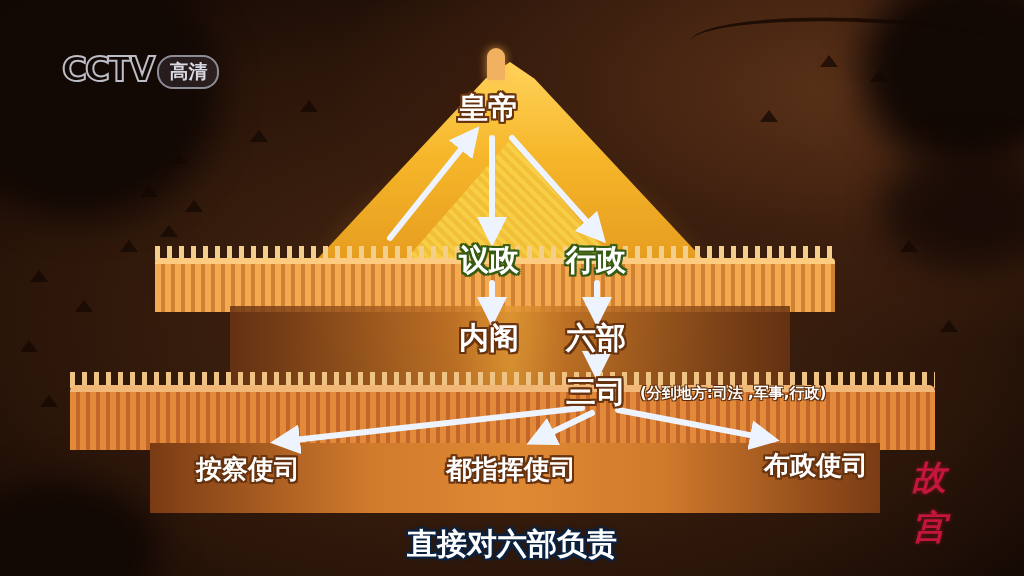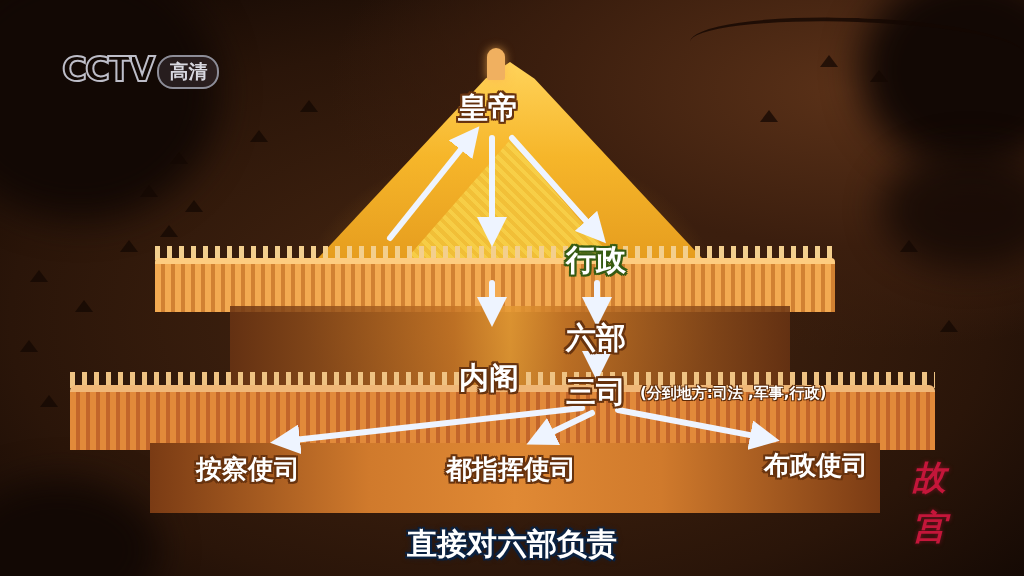--- a/index.html
+++ b/index.html
@@ -119,23 +119,24 @@
       <line x1="492" y1="283" x2="492" y2="312" marker-end="url(#ah)"></line>
       <line x1="597" y1="283" x2="597" y2="312" marker-end="url(#ah)"></line>
       <line x1="597" y1="353" x2="597" y2="366" marker-end="url(#ah)"></line>
       <line x1="582" y1="408" x2="285" y2="441" marker-end="url(#ah)"></line>
       <line x1="592" y1="413" x2="540" y2="438" marker-end="url(#ah)"></line>
       <line x1="618" y1="410" x2="765" y2="438" marker-end="url(#ah)"></line>
     </g>
   </svg>
 
   <div class="lbl big" style="left:458px;top:88px;">皇帝</div>
+  <div class="lbl big green" style="left:459px;top:240px;">议政</div>
   <div class="lbl big green" style="left:566px;top:240px;">行政</div>
 
-  <div class="lbl big" style="left:459px;top:318px;margin-top:40px;">内阁</div>
+  <div class="lbl big" style="left:459px;top:318px;">内阁</div>
   <div class="lbl big" style="left:566px;top:318px;">六部</div>
 
   <div class="lbl big" style="left:566px;top:372px;">三司</div>
   <div class="lbl note" style="left:640px;top:384px;">(分到地方:司法 ,军事,行政)</div>
 
   <div class="lbl mid" style="left:196px;top:452px;">按察使司</div>
   <div class="lbl mid" style="left:446px;top:452px;">都指挥使司</div>
   <div class="lbl mid" style="left:764px;top:448px;text-align:right;">布政使司</div>
 
   <div class="logo">

